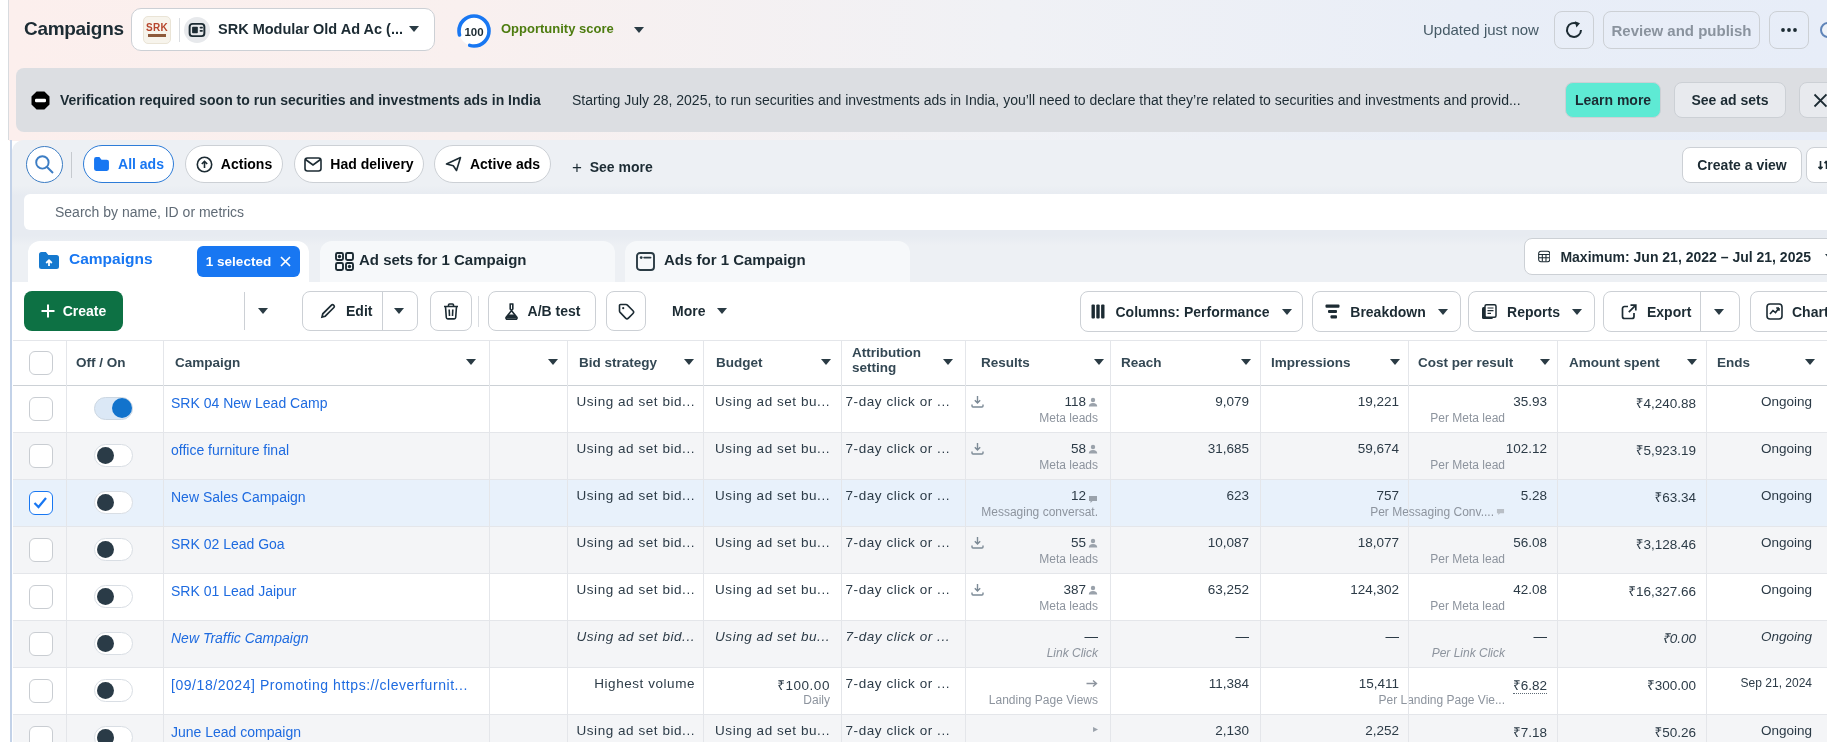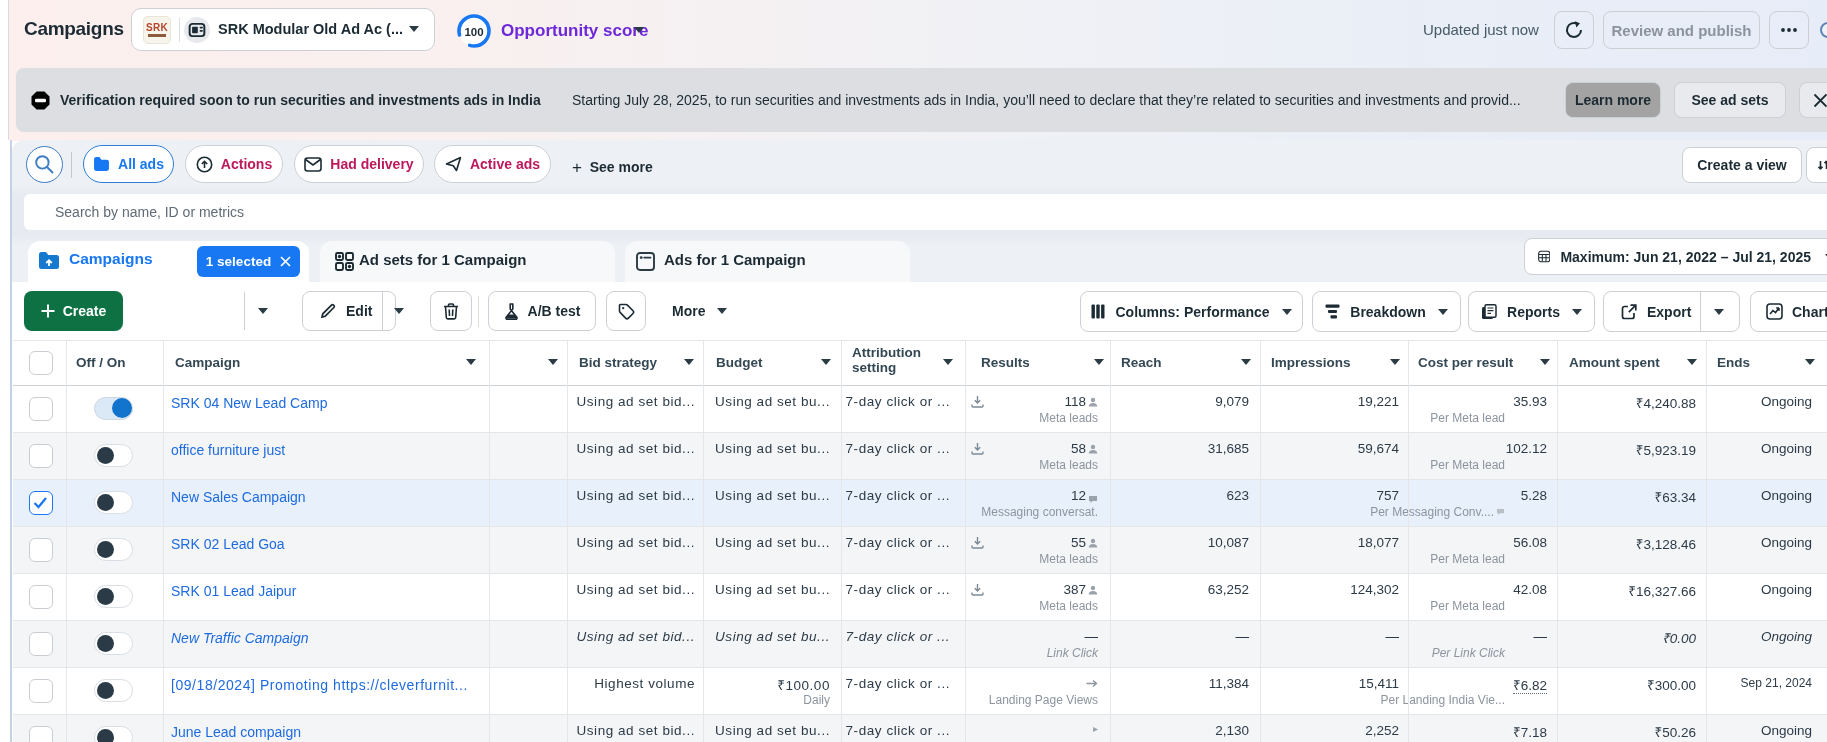--- a/index.html
+++ b/index.html
@@ -6,21 +6,21 @@
   html,body { width:1827px; height:742px; overflow:hidden; background:#fff;
     font-family:"Liberation Sans", sans-serif; color:#1c2b33; }
   #page { position:relative; width:1827px; height:742px; overflow:hidden; }
   .abs { position:absolute; }
   .caret { display:inline-block; width:0; height:0; border-left:5.5px solid transparent;
     border-right:5.5px solid transparent; border-top:6.5px solid #2a3b44; vertical-align:middle; }
   .btn { position:absolute; background:#fff; border:1px solid #ccd0d5; border-radius:8px;
     display:flex; align-items:center; justify-content:center; font-weight:700; font-size:14px; color:#1c2b33; white-space:nowrap; }
   .pill { position:absolute; height:38px; top:145px; background:#fff; border:1px solid #ccd0d5;
     border-radius:19px; display:flex; align-items:center; justify-content:center; gap:8px;
-    font-weight:700; font-size:14px; color:#be185d; }
+    font-weight:700; font-size:14px; color:#000000; }
   .vline { position:absolute; width:1px; background:#e4e6ea; }
   .hline { position:absolute; height:1px; background:#e4e6ea; }
   .row { position:absolute; left:13px; width:1814px; height:47px; }
   .cell-link { position:absolute; left:158px; top:9px; font-size:14px; color:#1e6be0; }
   .num { position:absolute; top:8px; font-size:13.5px; color:#2c3b47; text-align:right; width:170px; white-space:nowrap; }
   .sub { position:absolute; top:25px; font-size:12px; color:#8d949e; text-align:right; width:200px; white-space:nowrap; }
   .ckbox { position:absolute; width:24px; height:24px; border:1.5px solid #c9cdd2;
     border-radius:6px; background:#fff; }
   .rck { left:16px; top:11px; }
   .toggle-off { position:absolute; left:81px; top:11px; width:39px; height:23px; border:1.5px solid #d9dee4;
@@ -61,21 +61,21 @@
     <rect x="14.2" y="7" width="4" height="2.2" rx="1" fill="#1c2b33"></rect>
     <rect x="14.2" y="11" width="4" height="2.2" rx="1" fill="#1c2b33"></rect>
   </svg>
   <div class="abs" style="left:218px;top:21px;font-size:14.5px;font-weight:700;color:#1c2b33;">SRK Modular Old Ad Ac (...</div>
   <span class="caret abs" style="left:409px;top:26px;"></span>
 
   <svg class="abs" style="left:456px;top:13px;" width="36" height="36" viewBox="0 0 36 36">
     <circle cx="18" cy="18" r="15" fill="#fff" stroke="#1877f2" stroke-width="3.6" stroke-dasharray="79.2 15" stroke-dashoffset="51.4" stroke-linecap="round"></circle>
     <text x="18" y="22.5" text-anchor="middle" font-family="Liberation Sans, sans-serif" font-size="11.5" font-weight="bold" fill="#1c2b33">100</text>
   </svg>
-  <div class="abs" style="left:501px;top:21px;font-size:17px;font-weight:700;color:#6d28d9;">Opportunity score</div>
+  <div class="abs" style="left:501px;top:21px;font-size:13px;font-weight:700;color:#4d7c0f;">Opportunity score</div>
   <span class="caret abs" style="left:634px;top:27px;"></span>
 
   <div class="abs" style="left:1423px;top:21px;font-size:15px;color:#465a66;">Updated just now</div>
   <div class="btn" style="left:1554px;top:11px;width:40px;height:38px;background:transparent;">
     <svg width="20" height="20" viewBox="0 0 20 20" fill="none" stroke="#1c2b33" stroke-width="2">
       <path d="M17 10 A 7 7 0 1 1 13.5 3.9"></path>
       <path d="M10.8 1.2 L16 3.2 L12.4 7.4" fill="#1c2b33" stroke="none"></path>
     </svg>
   </div>
   <div class="btn" style="left:1603px;top:11px;width:157px;height:38px;background:transparent;color:#8a939e;font-size:15px;">Review and publish</div>
@@ -88,21 +88,21 @@
     </div>
   <div class="abs" style="left:1820px;top:22px;width:16px;height:16px;border:2px solid #5f84b8;border-radius:50%;background:#eef2f8;"></div>
 
   <div class="abs" style="left:16px;top:68px;width:1811px;height:64px;background:#dcdee2;border-radius:8px 0 0 8px;"></div>
   <svg class="abs" style="left:31px;top:91px;" width="19" height="19" viewBox="0 0 19 19">
     <path d="M5.6 0.5 L13.4 0.5 L18.5 5.6 L18.5 13.4 L13.4 18.5 L5.6 18.5 L0.5 13.4 L0.5 5.6 Z" fill="#000"></path>
     <rect x="4" y="7.8" width="11" height="3.4" rx="1.2" fill="#fff"></rect>
   </svg>
   <div class="abs" style="left:60px;top:92px;font-size:14px;font-weight:700;color:#1c2b33;">Verification required soon to run securities and investments ads in India</div>
   <div class="abs" style="left:572px;top:92px;font-size:14px;color:#1c2b33;">Starting July 28, 2025, to run securities and investments ads in India, you’ll need to declare that they’re related to securities and investments and provid...</div>
-  <div class="btn" style="left:1565px;top:82px;width:96px;height:36px;background:#a3a3a3;">Learn more</div>
+  <div class="btn" style="left:1565px;top:82px;width:96px;height:36px;background:#5eead4;">Learn more</div>
   <div class="btn" style="left:1674px;top:82px;width:112px;height:36px;background:#e8eaee;">See ad sets</div>
   <div class="btn" style="left:1799px;top:82px;width:42px;height:36px;background:#e8eaee;">
     <svg width="15" height="15" viewBox="0 0 15 15" stroke="#1c2b33" stroke-width="1.8">
         <path d="M1.5 1.5 L13.5 13.5 M13.5 1.5 L1.5 13.5"></path>
       </svg>
   </div>
 
   <div class="abs" style="left:12px;top:140px;width:1815px;height:142px;background:#edf0f4;border-radius:12px 0 0 0;"></div>
   <div class="abs" style="left:26px;top:146px;width:37px;height:37px;border-radius:50%;background:#fff;border:1.8px solid #3c7dc4;"></div>
   <svg class="abs" style="left:34px;top:154px;" width="21" height="21" viewBox="0 0 21 21" fill="none" stroke="#3c7dc4" stroke-width="1.9">
@@ -187,21 +187,21 @@
     Maximum: Jun 21, 2022 – Jul 21, 2025 <span class="caret" style="margin-left:4px;"></span></div>
 
   <div class="abs" style="left:24px;top:291px;width:99px;height:40px;background:#0d7144;border-radius:8px;
        display:flex;align-items:center;justify-content:center;gap:8px;color:#fff;font-size:14px;font-weight:700;">
     <svg width="14" height="14" viewBox="0 0 14 14" stroke="#fff" stroke-width="2">
         <path d="M7 0.5 V13.5 M0.5 7 H13.5"></path>
       </svg>
     Create</div>
   <div class="abs" style="left:244px;top:292px;width:1px;height:38px;background:#ccd0d5;"></div>
   <span class="caret abs" style="left:258px;top:308px;"></span>
-  <div class="btn" style="left:302px;top:291px;width:94px;height:40px;justify-content:flex-start;padding-left:17px;gap:10px;">
+  <div class="btn" style="left:302px;top:291px;width:116px;height:40px;justify-content:flex-start;padding-left:17px;gap:10px;">
     <svg width="16" height="16" viewBox="0 0 16 16" fill="none" stroke="#1c2b33" stroke-width="1.7">
       <path d="M2 14 L2.8 10.8 L11.5 2.1 a1.4 1.4 0 0 1 2 0 l0.4 0.4 a1.4 1.4 0 0 1 0 2 L5.2 13.2 Z"></path>
     </svg>
     Edit</div>
   <div class="abs" style="left:382px;top:292px;width:1px;height:38px;background:#ccd0d5;"></div>
   <span class="caret abs" style="left:394px;top:308px;"></span>
   <div class="btn" style="left:430px;top:291px;width:42px;height:40px;">
     <svg width="16" height="17" viewBox="0 0 16 17" fill="none" stroke="#1c2b33" stroke-width="1.6">
       <path d="M1 3.5 H15 M5.5 3.5 V2 a1 1 0 0 1 1-1 h3 a1 1 0 0 1 1 1 V3.5 M2.5 3.5 L3.3 14.5 a1.5 1.5 0 0 0 1.5 1.4 h6.4 a1.5 1.5 0 0 0 1.5-1.4 L13.5 3.5 M6.2 6.5 L6.5 13 M9.8 6.5 L9.5 13"></path>
     </svg>
@@ -305,21 +305,21 @@
       <div class="num c-imp">19,221</div>
       <div class="num c-cos">35.93</div>
         <div class="sub s-cos">Per Meta lead</div>
       <div class="num c-amo">₹4,240.88</div>
       <div class="num c-end">Ongoing</div>
     </div>
 
     <div class="row" style="top:433px;background:#f4f5f7;">
       <div class="ckbox rck"></div>
         <div class="toggle-off"></div>
-      <div class="cell-link">office furniture just</div>
+      <div class="cell-link">office furniture final</div>
       <div class="num c-bid">Using ad set bid...</div>
       <div class="num c-bud">Using ad set bu...</div>
       <div class="num c-att">7-day click or ...</div>
       <svg class="dlic" width="13" height="13" viewBox="0 0 13 13" fill="none" stroke="#7c8a96" stroke-width="1.4">
           <path d="M6.5 1 V7.5 M3.8 5.2 L6.5 7.9 L9.2 5.2 M1 9.5 V11 a1 1 0 0 0 1 1 H11 a1 1 0 0 0 1-1 V9.5"></path>
         </svg>
       <div class="num c-res">58<svg class="tiny" width="10" height="10" viewBox="0 0 10 10" fill="#9aa2ab">
             <circle cx="5" cy="3" r="2.2"></circle>
             <path d="M0.8 9.5 a4.2 3.6 0 0 1 8.4 0 Z"></path>
           </svg></div>
@@ -426,21 +426,21 @@
       <div class="num c-bud">₹100.00</div>
         <div class="sub s-bud">Daily</div>
       <div class="num c-att">7-day click or ...</div>
       <div class="num c-res"><svg width="12" height="9" viewBox="0 0 12 9" fill="none" stroke="#8d949e" stroke-width="1.4">
             <path d="M0.5 4.5 H10 M7 1.5 L10.5 4.5 L7 7.5"></path>
           </svg></div>
       <div class="sub s-res">Landing Page Views</div>
       <div class="num c-rea">11,384</div>
       <div class="num c-imp">15,411</div>
       <div class="num c-cos"><span style="border-bottom:1px dotted #5f6b76;">₹6.82</span></div>
-        <div class="sub s-cos">Per Landing India Vie...</div>
+        <div class="sub s-cos">Per Landing Page Vie...</div>
       <div class="num c-amo">₹300.00</div>
       <div class="num c-end" style="font-size:12px;">Sep 21, 2024</div>
     </div>
 
     <div class="row" style="top:715px;background:#f4f5f7;">
       <div class="ckbox rck"></div>
         <div class="toggle-off"></div>
       <div class="cell-link">June Lead compaign</div>
       <div class="num c-bid">Using ad set bid...</div>
       <div class="num c-bud">Using ad set bu...</div>

